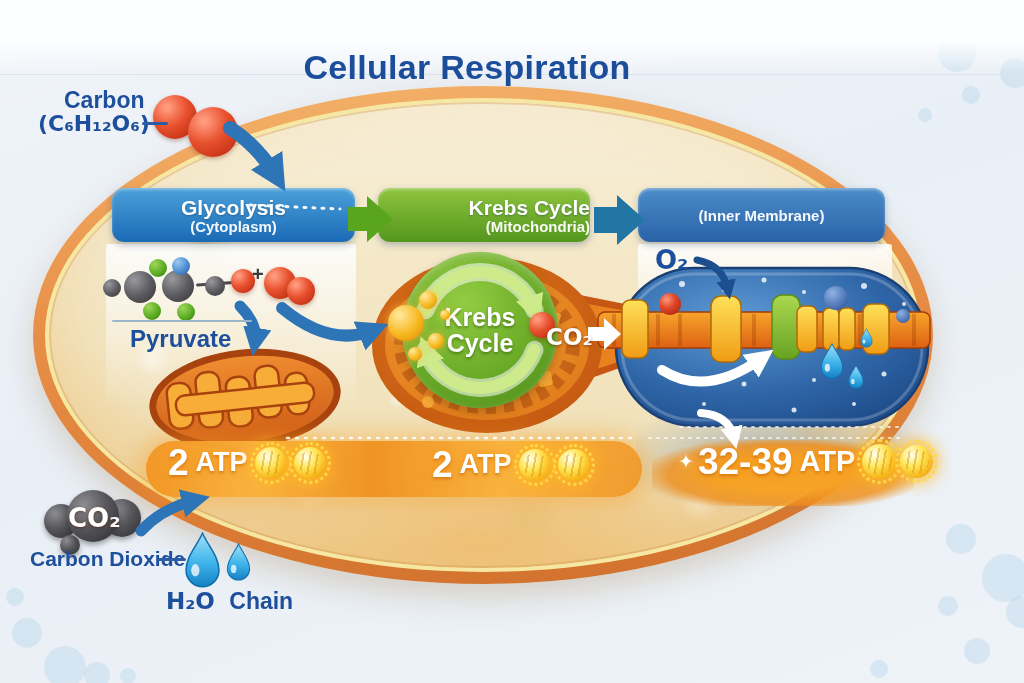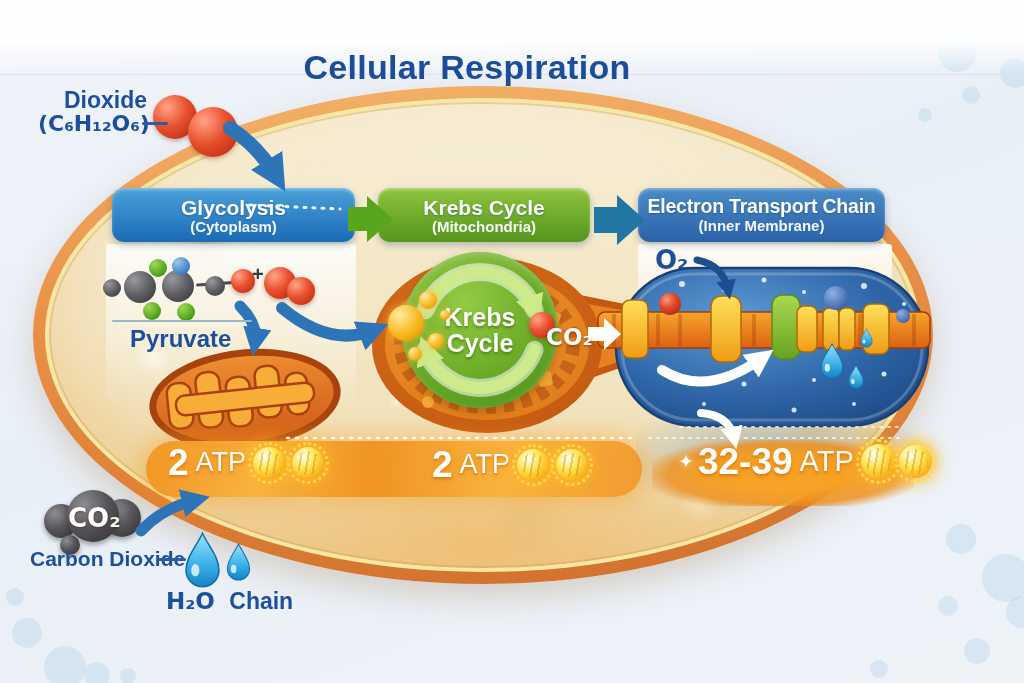--- a/index.html
+++ b/index.html
@@ -36,21 +36,21 @@
       linear-gradient(180deg,#f7eed6,#f2e4bf 58%,#eedcb0);
     box-shadow:inset 0 0 0 2px rgba(205,150,70,.35), inset 0 -34px 70px rgba(235,175,85,.35);}
   
   .panel{z-index:8;}
   .panel-pyruvate{left:106px;top:244px;width:250px;height:165px;background:linear-gradient(rgba(253,254,255,.88),rgba(253,254,255,0));border-radius:3px;}
   .panel-o2{left:638px;top:244px;width:254px;height:60px;background:linear-gradient(rgba(255,255,255,.9),rgba(255,255,255,.35));border-radius:3px;}
   
   .stage-box{top:188px;height:54px;border-radius:12px;z-index:30;display:flex;flex-direction:column;align-items:center;justify-content:center;gap:1px;
     box-shadow:0 3px 7px rgba(30,60,100,.3), inset 0 2px 3px rgba(255,255,255,.35);}
   .box-glycolysis{left:112px;width:243px;background:linear-gradient(#4ba1d9,#1a6ab6);}
-  .box-krebs{left:378px;width:212px;background:linear-gradient(#8ec43d,#53961d);}
+  .box-krebs{left:378px;width:212px;background:linear-gradient(#8ec43d,#53961d);align-items:flex-end;}
   .box-etc{left:638px;width:247px;background:linear-gradient(#4a8cc8,#2a62a8);}
   .stage-name{font-size:21px;font-weight:bold;color:#fff;text-shadow:0 1px 2px rgba(20,50,90,.4);line-height:1;}
   .box-etc .stage-name{font-size:19.5px;letter-spacing:-.2px;}
   .stage-loc{font-size:15px;font-weight:bold;color:rgba(255,255,255,.95);line-height:1;}
   
   .sph{position:absolute;border-radius:50%;z-index:22;}
   .sph-red{background:radial-gradient(circle at 32% 28%,#ff9a7d 5%,#e8512e 45%,#c43015 85%);box-shadow:0 2px 4px rgba(120,40,10,.35);}
   .sph-gray{background:radial-gradient(circle at 32% 28%,#9a9a9e,#5e5e62 50%,#3c3c40 90%);}
   .sph-green{background:radial-gradient(circle at 32% 28%,#9fd65a,#55a81e 60%,#3c7d12 95%);}
   .sph-blue{background:radial-gradient(circle at 32% 28%,#9cc8ee,#4589cc 60%,#2d62a4 95%);}
@@ -69,21 +69,21 @@
   
   .atp-band{z-index:15;}
   .band-left{left:146px;top:441px;width:496px;height:56px;border-radius:28px;
     background:linear-gradient(90deg,rgba(242,148,32,.95),rgba(249,178,62,.98) 22%,rgba(240,144,28,.95) 46%,rgba(249,178,62,.98) 72%,rgba(241,147,30,.88));
     box-shadow:0 0 22px 6px rgba(244,156,36,.45);}
   .band-right{left:652px;top:440px;width:262px;height:66px;
     background:radial-gradient(ellipse at 50% 52%,rgba(247,162,36,.98) 35%,rgba(240,142,26,.8) 62%,rgba(240,142,26,0) 78%);}
   .blue-wash{left:636px;top:418px;width:296px;height:96px;background:radial-gradient(ellipse at 45% 40%,rgba(70,120,182,.4),rgba(70,120,182,0) 70%);z-index:14;}
   .atp-row{position:absolute;display:flex;align-items:center;gap:7px;z-index:20;}
   .atp-count{font-size:37px;font-weight:bold;color:#fff;text-shadow:0 0 12px rgba(250,150,25,.95),0 2px 3px rgba(170,80,0,.55);line-height:1;}
-  .atp-unit{font-size:27px;font-weight:normal;color:#fff;text-shadow:0 0 10px rgba(250,150,25,.95),0 2px 3px rgba(170,80,0,.55);line-height:1;}
+  .atp-unit{font-size:27px;font-weight:bold;color:#fff;text-shadow:0 0 10px rgba(250,150,25,.95),0 2px 3px rgba(170,80,0,.55);line-height:1;}
   .atp-sparkle{font-size:19px;color:#fff;text-shadow:0 0 8px rgba(255,220,140,.9);margin-right:-3px;}
   .coin{position:relative;border-radius:50%;flex:none;
     background:radial-gradient(circle at 35% 30%,#fffde0 4%,#ffe654 38%,#f8b61c 70%,#e09210);
     box-shadow:0 0 16px 5px rgba(255,185,35,.85);
     outline:3px dotted rgba(255,216,74,.95);outline-offset:2px;}
   .coin::after{content:'';position:absolute;inset:4px;border-radius:50%;
     background:repeating-linear-gradient(100deg,transparent 0 5px,rgba(200,125,10,.38) 5px 7px);}
   .overlay{position:absolute;inset:0;z-index:40;pointer-events:none;overflow:visible;}
   .svg-layer{position:absolute;overflow:visible;}
   .white-txt{color:#fff;text-shadow:0 1px 3px rgba(90,30,0,.6);font-weight:bold;position:absolute;z-index:45;}
@@ -281,25 +281,24 @@
 
   <div class="stage-box box-glycolysis abs">
     <div class="stage-name">Glycolysis</div>
     <div class="stage-loc">(Cytoplasm)</div>
   </div>
   <div class="stage-box box-krebs abs">
     <div class="stage-name">Krebs Cycle</div>
     <div class="stage-loc">(Mitochondria)</div>
   </div>
   <div class="stage-box box-etc abs">
-    <div class="stage-name">Electron Transport Chain</div>
     <div class="stage-loc">(Inner Membrane)</div>
   </div>
 
-  <div class="lbl" style="left:64px;top:88px;font-size:23px">Dioxide</div>
+  <div class="lbl" style="left:64px;top:88px;font-size:23px">Carbon</div>
   <div class="lbl formula" style="left:38px;top:112px;font-size:22px">(C₆H₁₂O₆)</div>
   <div class="leader" style="left:142px;top:122px;width:26px;height:3px"></div>
   <div class="sph sph-red" style="left:153px;top:95px;width:44px;height:44px"></div>
   <div class="sph sph-red" style="left:188px;top:107px;width:50px;height:50px"></div>
 
   <div class="bond" style="left:196px;top:282px;width:46px;height:3px;transform:rotate(-4deg)"></div>
   <div class="sph sph-gray" style="left:103px;top:279px;width:18px;height:18px"></div>
   <div class="sph sph-gray" style="left:124px;top:271px;width:32px;height:32px"></div>
   <div class="sph sph-gray" style="left:162px;top:270px;width:32px;height:32px"></div>
   <div class="sph sph-gray" style="left:205px;top:276px;width:20px;height:20px"></div>

